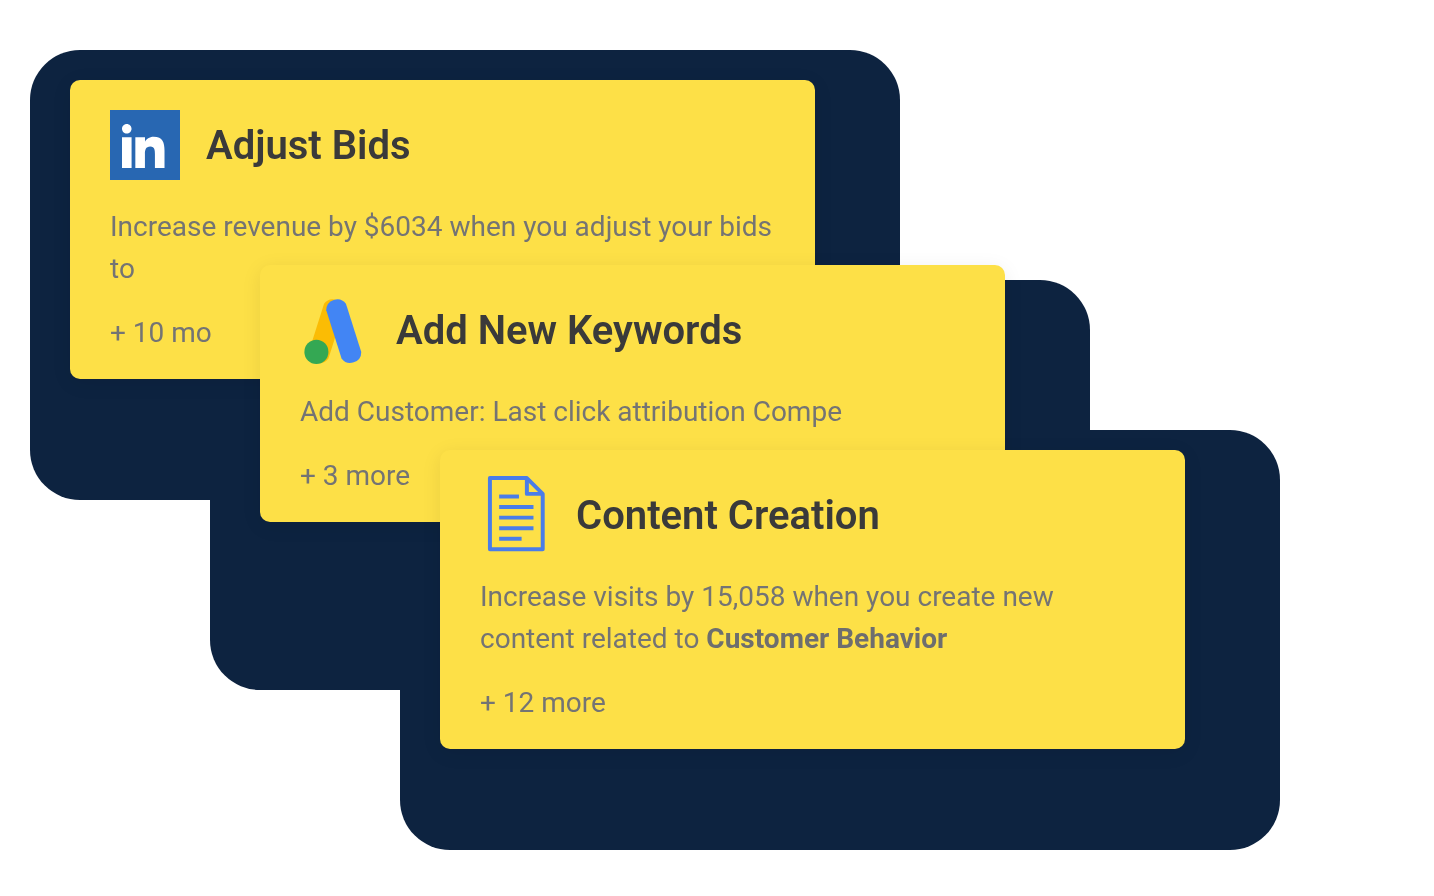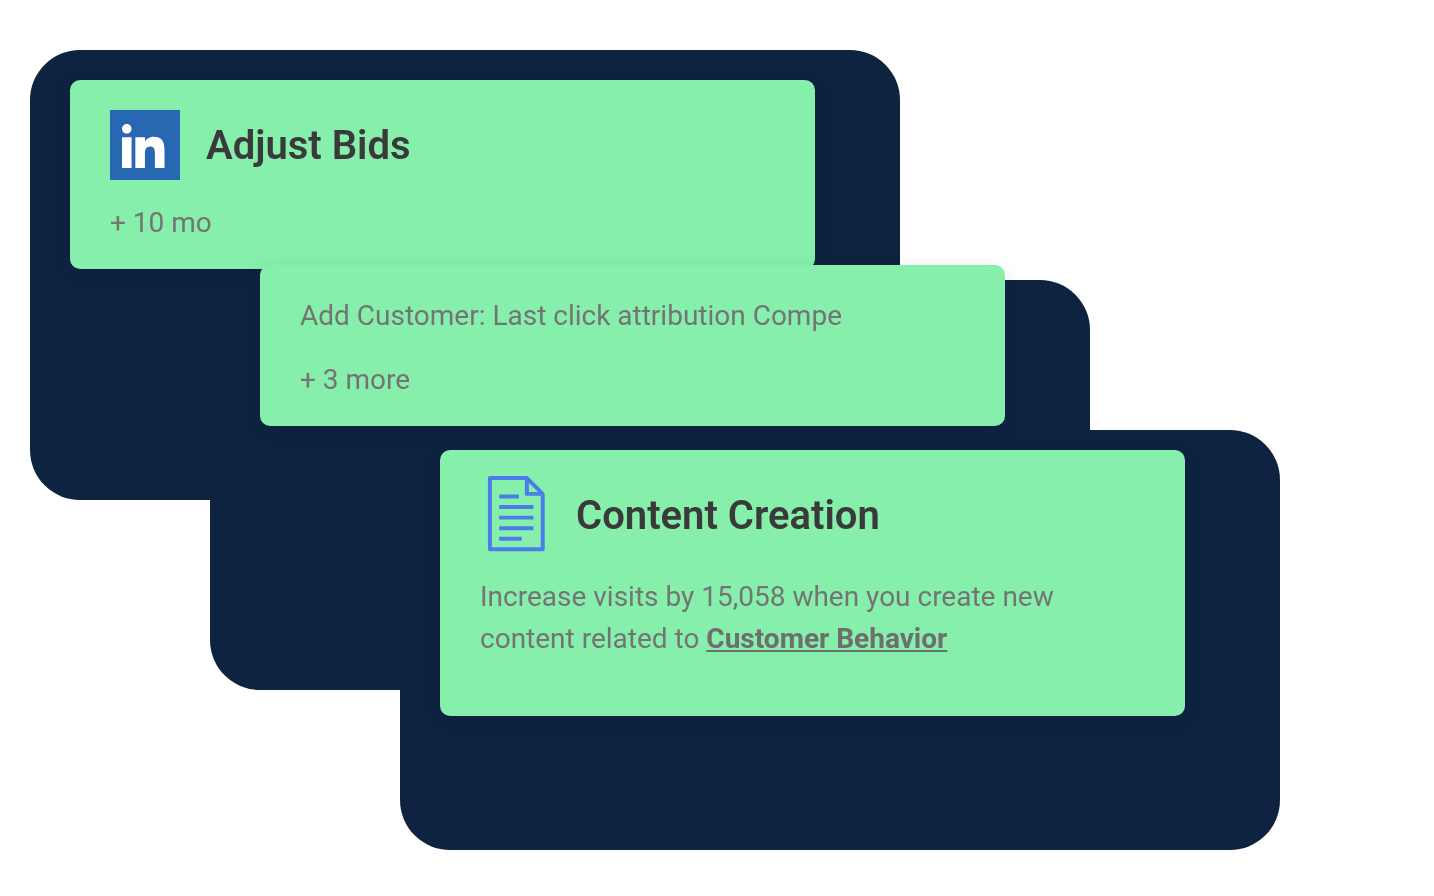--- a/index.html
+++ b/index.html
@@ -37,21 +37,21 @@
       height: 410px;
     }
     .shadow3 {
       top: 430px;
       left: 400px;
       width: 880px;
       height: 420px;
     }
     .card {
       position: absolute;
-      background: #86efac;
+      background: #fde047;
       border-radius: 10px;
       padding: 30px 40px 30px 40px;
       box-shadow: 0 4px 20px rgba(0,0,0,0.08);
     }
     .card1 {
       top: 80px;
       left: 70px;
       width: 745px;
     }
     .card2 {
@@ -77,21 +77,20 @@
     }
     .card-desc {
       font-size: 28px;
       color: #747474;
       line-height: 1.5;
       margin-bottom: 26px;
     }
     .card-desc .bold {
       font-weight: 700;
       color: #6e6e6e;
-      text-decoration: underline;
     }
     .card-more {
       font-size: 28px;
       color: #747474;
       font-weight: 400;
     }
     .icon-box {
       width: 70px;
       height: 70px;
       display: flex;
@@ -133,24 +132,40 @@
 
   <div class="card card1">
     <div class="card-header">
       <div class="icon-box linkedin-icon">
         <svg viewBox="0 0 24 24" fill="#fff">
           <path d="M4.98 3.5C4.98 4.88 3.87 6 2.5 6S0 4.88 0 3.5 1.12 1 2.5 1s2.48 1.12 2.48 2.5zM0 8h5v16H0V8zm7.5 0H12v2.2h.07c.63-1.2 2.17-2.46 4.46-2.46 4.77 0 5.65 3.14 5.65 7.22V24h-5v-7.3c0-1.74-.03-3.98-2.42-3.98-2.43 0-2.8 1.9-2.8 3.86V24h-5V8z"></path>
         </svg>
       </div>
       <div class="card-title">Adjust Bids</div>
     </div>
+    <div class="card-desc">
+      <span>Increase revenue by $6034 when you adjust your bids to</span>
+    </div>
     <div class="card-more">+ 10 mo</div>
   </div>
 
   <div class="card card2">
+    <div class="card-header">
+      <div class="icon-box gads-icon">
+        <svg viewBox="0 0 64 64">
+
+          <path d="M 22 8 L 8 52 A 10 10 0 0 0 26 58 L 40 14 A 10 10 0 0 0 22 8 Z" fill="#FBBC04"></path>
+
+          <path d="M 42 8 L 56 52 A 10 10 0 0 1 38 58 L 24 14 A 10 10 0 0 1 42 8 Z" fill="#4285F4"></path>
+
+          <circle cx="15" cy="52" r="11" fill="#34A853"></circle>
+        </svg>
+      </div>
+      <div class="card-title">Add New Keywords</div>
+    </div>
     <div class="card-desc">
       <span>Add Customer: Last click attribution Compe</span>
     </div>
     <div class="card-more">+ 3 more</div>
   </div>
 
   <div class="card card3">
     <div class="card-header">
       <div class="icon-box doc-icon">
         <svg viewBox="0 0 50 60" fill="none" stroke="#4a7de8" stroke-width="3">
@@ -161,14 +176,15 @@
           <line x1="13" y1="32" x2="39" y2="32"></line>
           <line x1="13" y1="40" x2="39" y2="40"></line>
           <line x1="13" y1="48" x2="30" y2="48"></line>
         </svg>
       </div>
       <div class="card-title">Content Creation</div>
     </div>
     <div class="card-desc">
       <span>Increase visits by 15,058 when you create new content related to </span><span class="bold">Customer Behavior</span>
     </div>
+    <div class="card-more">+ 12 more</div>
   </div>
 </div>
 
 </body></html>

